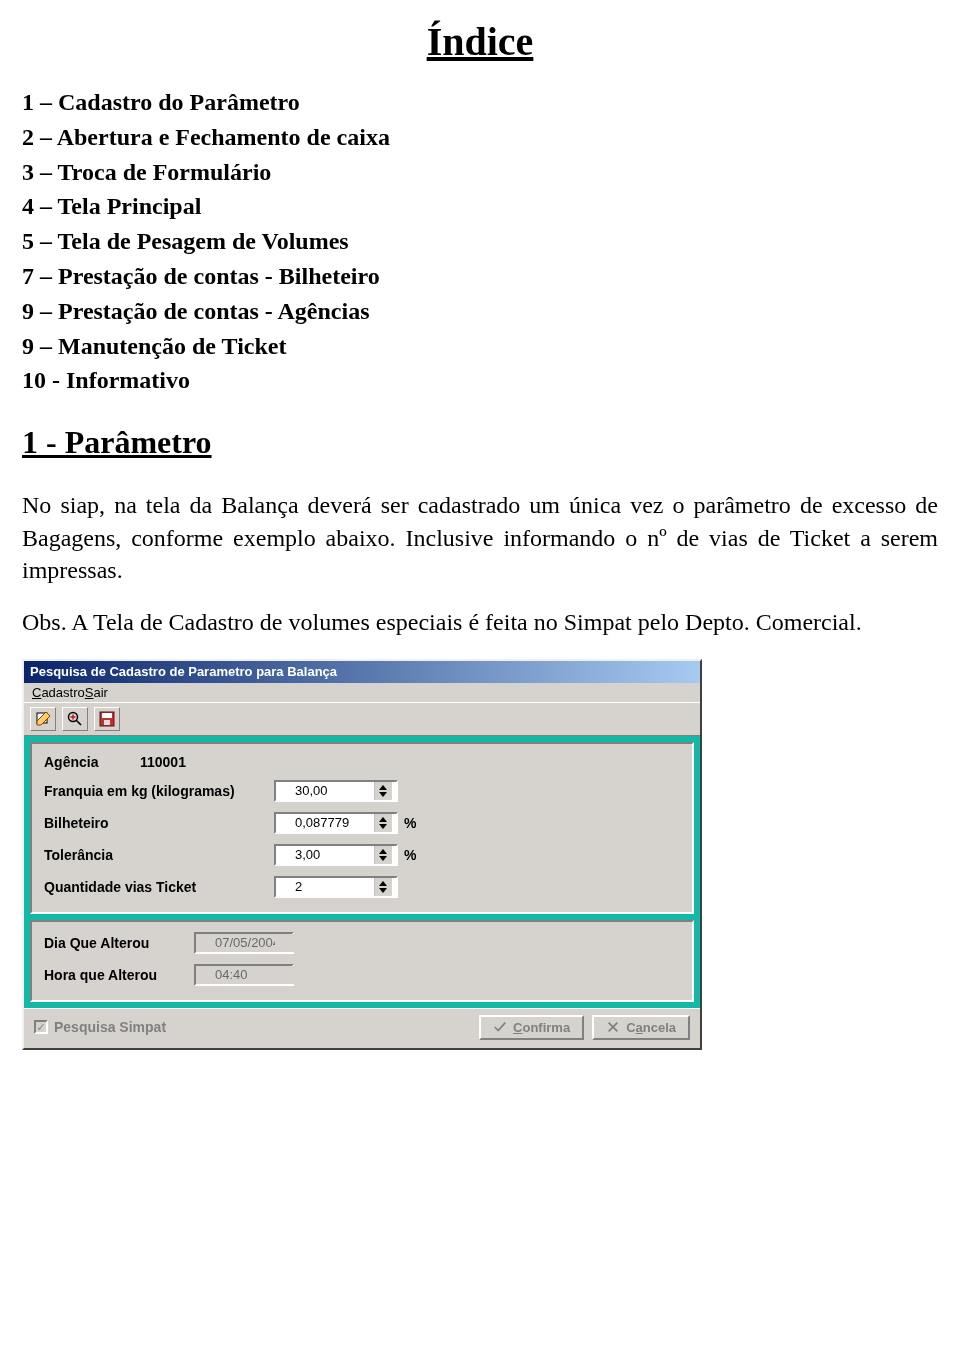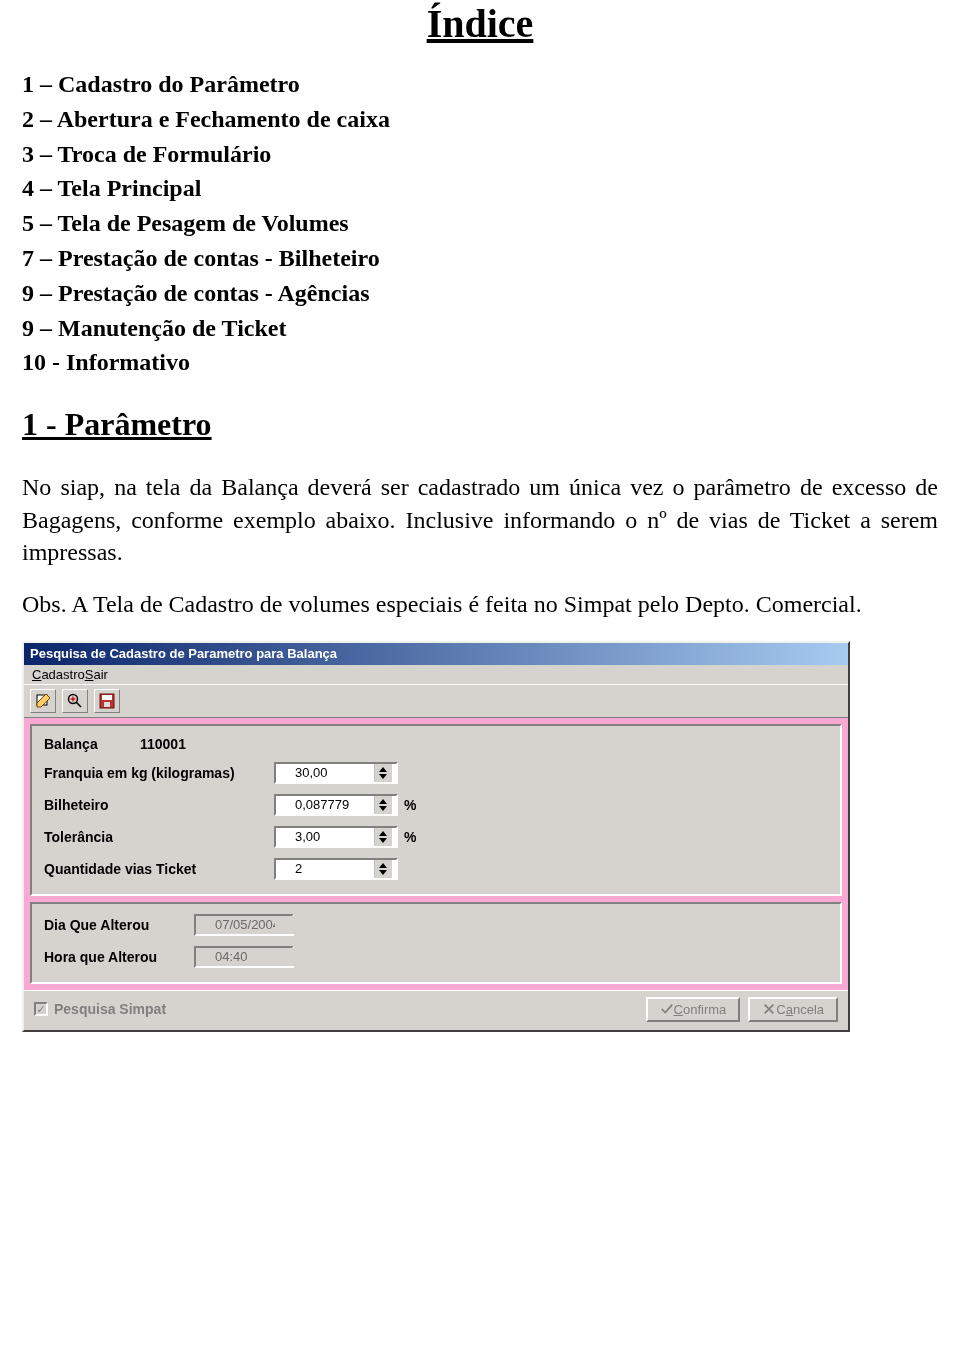--- a/index.html
+++ b/index.html
@@ -9,20 +9,21 @@
     padding: 0 22px;
     width: 960px;
     background: #fff;
     color: #000;
   }
   .title {
     text-align: center;
     font-size: 40px;
     font-weight: bold;
     text-decoration: underline;
+    margin-top: 18px;
     margin-bottom: 20px;
   }
   .index-list {
     font-size: 24px;
     font-weight: bold;
     line-height: 1.45;
     margin-bottom: 26px;
   }
   .section-head {
     font-size: 32px;
@@ -33,24 +34,24 @@
   .para {
     font-family: "Times New Roman", serif;
     font-size: 24px;
     line-height: 1.35;
     margin-bottom: 20px;
     text-align: justify;
   }
 
   
   .win-dialog {
-    width: 828px;
+    width: 680px;
     font-family: Tahoma, Arial, sans-serif;
     font-size: 13px;
-    background: #f9a8d4;
+    background: #14b8a6;
     border: 2px solid;
     border-color: #f0f0f0 #404040 #404040 #f0f0f0;
     margin-top: 10px;
   }
   .win-titlebar {
     background: linear-gradient(to right, #0a246a, #a6caf0);
     color: #fff;
     font-weight: bold;
     padding: 3px 6px 4px 6px;
     font-size: 13px;
@@ -159,29 +160,29 @@
     border:2px solid;
     border-color:#808080 #fff #fff #808080;
     background:#d6d3ce;
     margin-right:6px;
     display:inline-flex;align-items:center;justify-content:center;
     color:#808080; font-size:11px; line-height:10px;
   }
   .chk-label { color:#808080; font-size:14px; font-weight:bold; }
   .spacer { flex:1; }
   .win-btn {
-    display:flex; align-items:center; 
+    display:flex; align-items:center; gap:6px;
     border:2px solid;
     border-color:#fff #808080 #808080 #fff;
     background:#d6d3ce;
     padding:3px 12px;
     margin-left:8px;
     color:#808080;
     font-size:13px;
-    font-weight:normal;
+    font-weight:bold;
     font-family: Tahoma, Arial, sans-serif;
   }
   .win-btn svg { width:14px;height:14px; }
   .btn-text .ul { text-decoration: underline; }
 </style>
 </head>
 <body>
 
 <div class="title">Índice</div>
 
@@ -229,21 +230,21 @@
       <svg viewBox="0 0 16 16">
           <rect x="1" y="1" width="14" height="14" fill="#bb3333" stroke="#661111"></rect>
           <rect x="3" y="2" width="10" height="5" fill="#fff"></rect>
           <rect x="5" y="9" width="6" height="5" fill="#ddd"></rect>
         </svg>
     </div>
   </div>
 
   <div class="form-panel">
     <div class="form-row">
-      <span class="lbl" style="width:90px">Balança</span>
+      <span class="lbl" style="width:90px">Agência</span>
       <span class="agencia-val">110001</span>
     </div>
     <div class="form-row">
       <span class="lbl">Franquia em kg (kilogramas)</span>
       <span class="numbox">
         <input value="30,00" style="">
         <span class="spin"></span>
       </span>
     </div>
     <div class="form-row">

